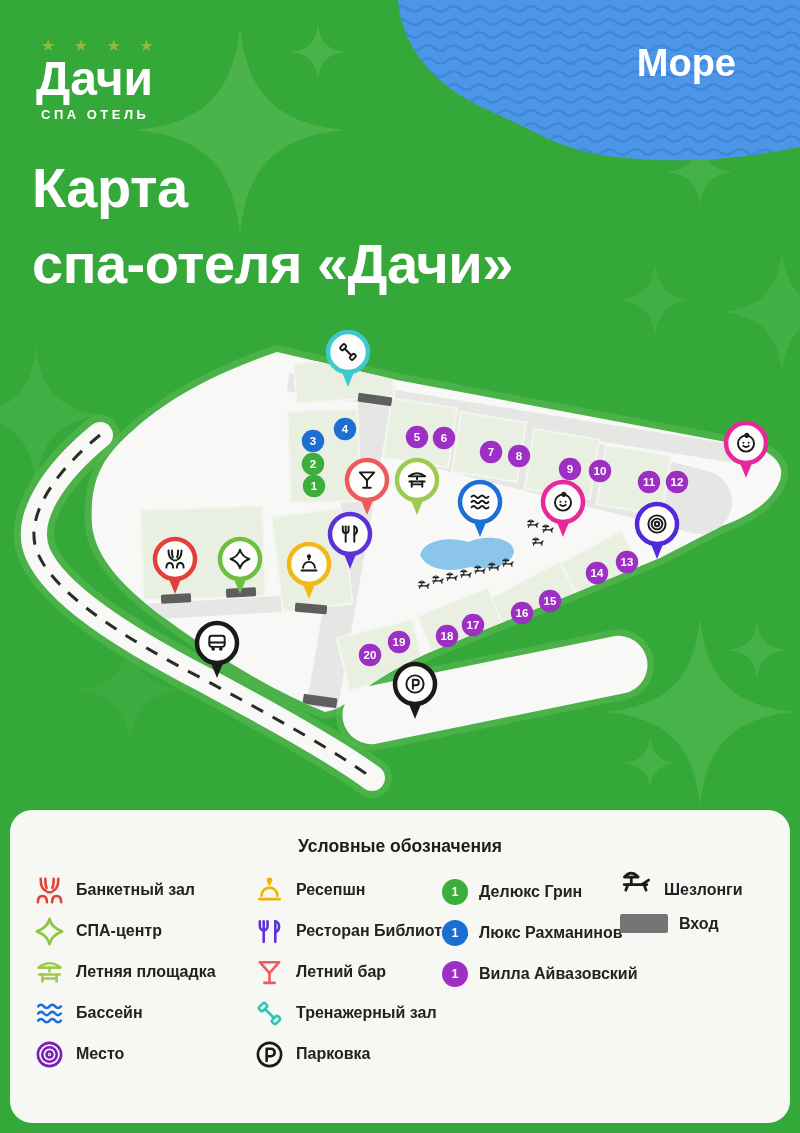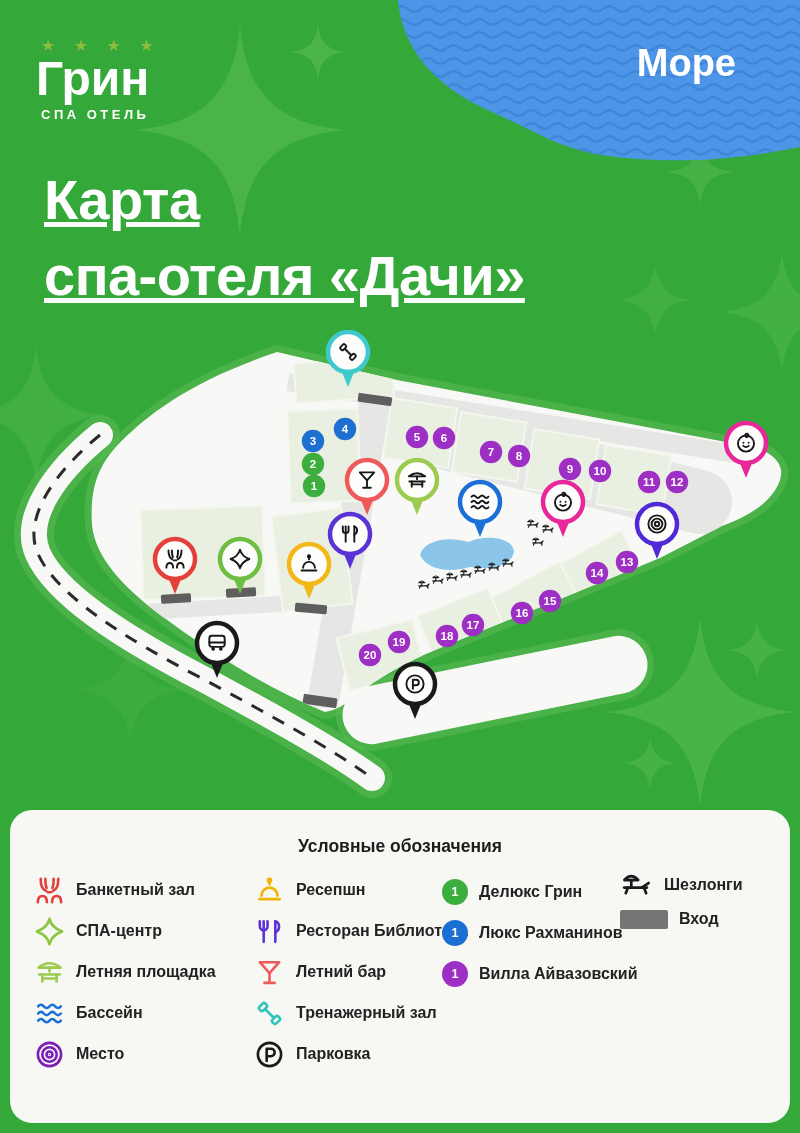--- a/index.html
+++ b/index.html
@@ -11,32 +11,32 @@
   .bgdeco{position:absolute;left:0;top:0;pointer-events:none;}
   
   .sea{position:absolute;top:0;right:0;}
   .sea-label{position:absolute;top:42px;right:64px;color:#fff;font-size:38px;font-weight:800;margin-left:12px;}
   
   .logo{position:absolute;left:36px;top:36px;color:#fff;}
   .logo .stars{color:#8CBE3C;font-size:16px;letter-spacing:7px;margin-left:5px;}
   .logo .name{font-size:48px;font-weight:800;line-height:1.02;}
   .logo .tag{font-size:13px;font-weight:700;letter-spacing:3.5px;margin-top:3px;margin-left:5px;}
   
-  .title{position:absolute;left:32px;top:150px;margin:12px;color:#fff;
-    font-size:56px;font-weight:800;line-height:1.35;letter-spacing:-0.5px;text-decoration:underline;}
+  .title{position:absolute;left:32px;top:150px;margin:0;color:#fff;
+    font-size:56px;font-weight:800;line-height:1.35;letter-spacing:-0.5px;}
   
   #map{position:absolute;left:0;top:330px;}
   
   .legend{position:absolute;left:10px;right:10px;top:810px;bottom:10px;
     background:#F7F7F4;border-radius:22px;}
   .legend h2{margin:26px 12px 0;text-align:center;font-size:17.5px;color:#1D1D1D;font-weight:700;}
   .lcol{position:absolute;top:64px;}
   .lcol1{left:24px}.lcol2{left:244px}.lcol3{left:432px;top:66px}.lcol4{left:610px;top:61px}
   .lrow{display:flex;align-items:center;gap:11px;height:32px;margin-bottom:9px;}
-  .lcol4 .lrow{height:28px;margin-bottom:6px;}
+  .lcol4 .lrow{height:28px;margin-bottom:6px;align-items:flex-end;}
   .licon{width:31px;height:31px;flex:0 0 auto;}
   .lcol4 .licon{width:33px;height:33px;}
   .lbadge{width:26px;height:26px;border-radius:50%;color:#fff;font-size:12.5px;font-weight:700;
     display:flex;align-items:center;justify-content:center;flex:0 0 auto;}
   .entr{width:48px;height:19px;background:#757575;border-radius:2px;flex:0 0 auto;}
   .llabel{font-size:16px;color:#222;font-weight:600;white-space:nowrap;}
 </style>
 </head>
 <body>
 
@@ -64,21 +64,21 @@
       <path d="M0 9 Q6.5 3.5 13 9 T26 9" fill="none" stroke="#3E86D8" stroke-width="2.4"></path>
     </pattern>
   </defs>
   <path d="M3,0 C7,45 35,85 97,112 C145,133 165,152 230,158 C295,164 350,158 405,147 L405,0 Z" fill="#4D95E6"></path>
   <path d="M3,0 C7,45 35,85 97,112 C145,133 165,152 230,158 C295,164 350,158 405,147 L405,0 Z" fill="url(#wv)"></path>
 </svg>
 <div class="sea-label">Море</div>
 
 <div class="logo">
   <div class="stars">★ ★ ★ ★</div>
-  <div class="name">Грин</div>
+  <div class="name">Дачи</div>
   <div class="tag">СПА ОТЕЛЬ</div>
 </div>
 
 <h1 class="title"><span>Карта</span><br>
 <span>спа-отеля «Дачи»</span></h1>
 
 <svg id="map" width="800" height="490" viewBox="0 0 800 490">
   <defs>
     <clipPath id="gclip">
       <path d="M277,22 L397,50 L758,118 Q790,132 778,155 Q766,180 722,196 L660,228 L435,320 Q388,340 355,366 Q340,380 325,382 C270,360 215,325 170,292 C125,260 95,228 92,195 C90,165 95,140 115,118 C150,80 200,48 277,22 Z"></path>

